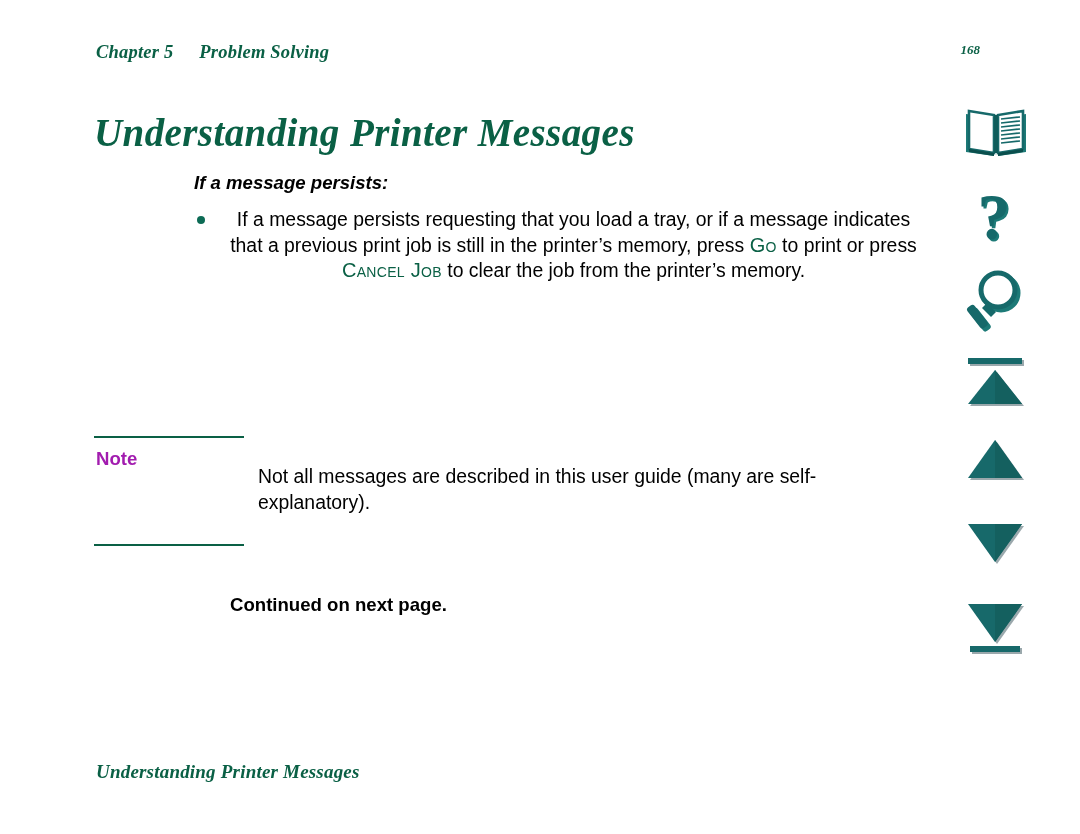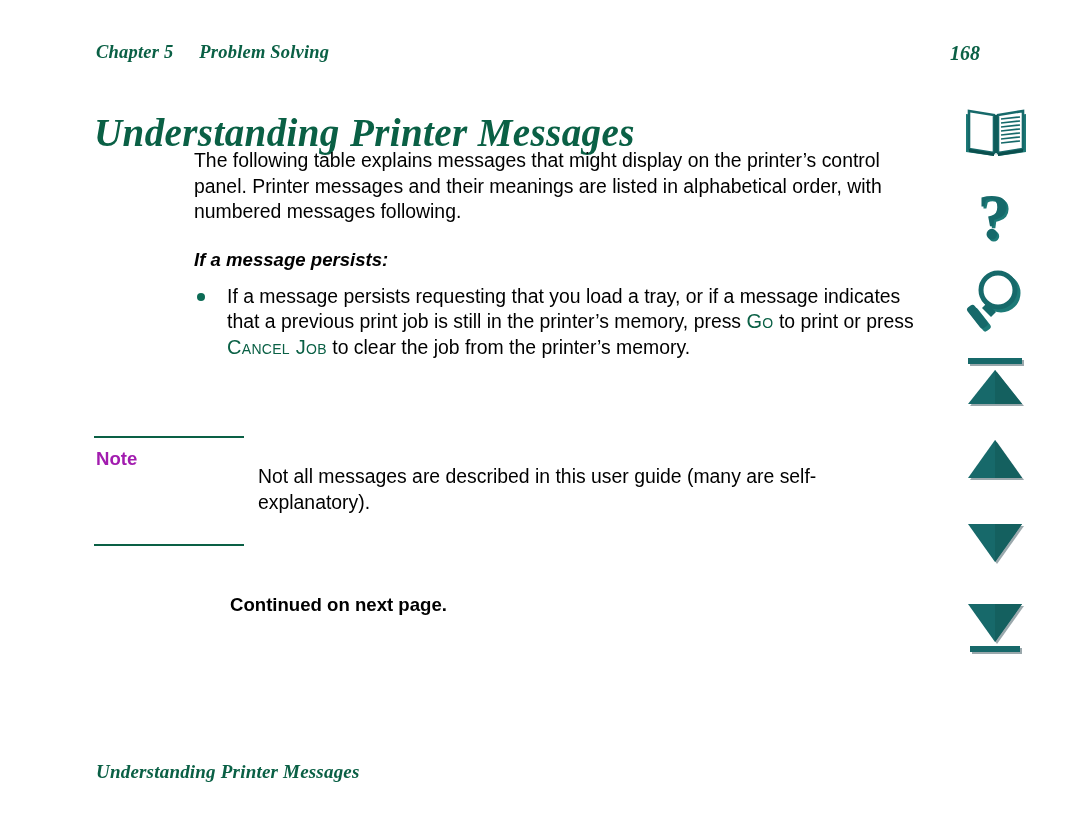--- a/index.html
+++ b/index.html
@@ -38,21 +38,21 @@
     letter-spacing: 0.2px;
   }
   .rh-chapter { margin-right: 26px; }
   .rh-page {
     position: absolute;
     right: 0;
     top: 0;
     font-family: "Liberation Serif", serif;
     font-style: italic;
     font-weight: bold;
-    font-size: 20px;
+    font-size: 13px;
     color: #0a6045;
   }
 
   
   #page-title {
     position: absolute;
     left: 94px;
     top: 84px;
     font-family: "Liberation Serif", serif;
     font-style: italic;
@@ -84,20 +84,21 @@
     font-weight: bold;
     line-height: 25px;
     margin: 0;
     font-style: italic;
   }
 
   ul.bullets {
     list-style: none;
     margin: 0;
     padding: 0;
+    text-align: center;
   }
   ul.bullets li {
     position: relative;
     padding-left: 33px;
     font-size: 19.4px;
     line-height: 25.6px;
     margin-bottom: 10px;
   }
   ul.bullets li .bullet-dot {
     position: absolute;
@@ -208,21 +209,20 @@
   <div class="rh-left">
     <span class="rh-chapter">Chapter 5</span><span>Problem Solving</span>
   </div>
   <div class="rh-page">168</div>
 </div>
 
 <h1 id="page-title">Understanding Printer Messages</h1>
 
 <div id="content">
 
-  <p class="para">The following table explains messages that might display on the printer’s control panel. Printer messages and their meanings are listed in alphabetical order, with numbered messages following.</p>
 
   <div class="gap-sm"></div>
 
   <p class="subhead">If a message persists:</p>
 
   <div class="gap-xs"></div>
 
   <ul class="bullets">
 
     <li>

